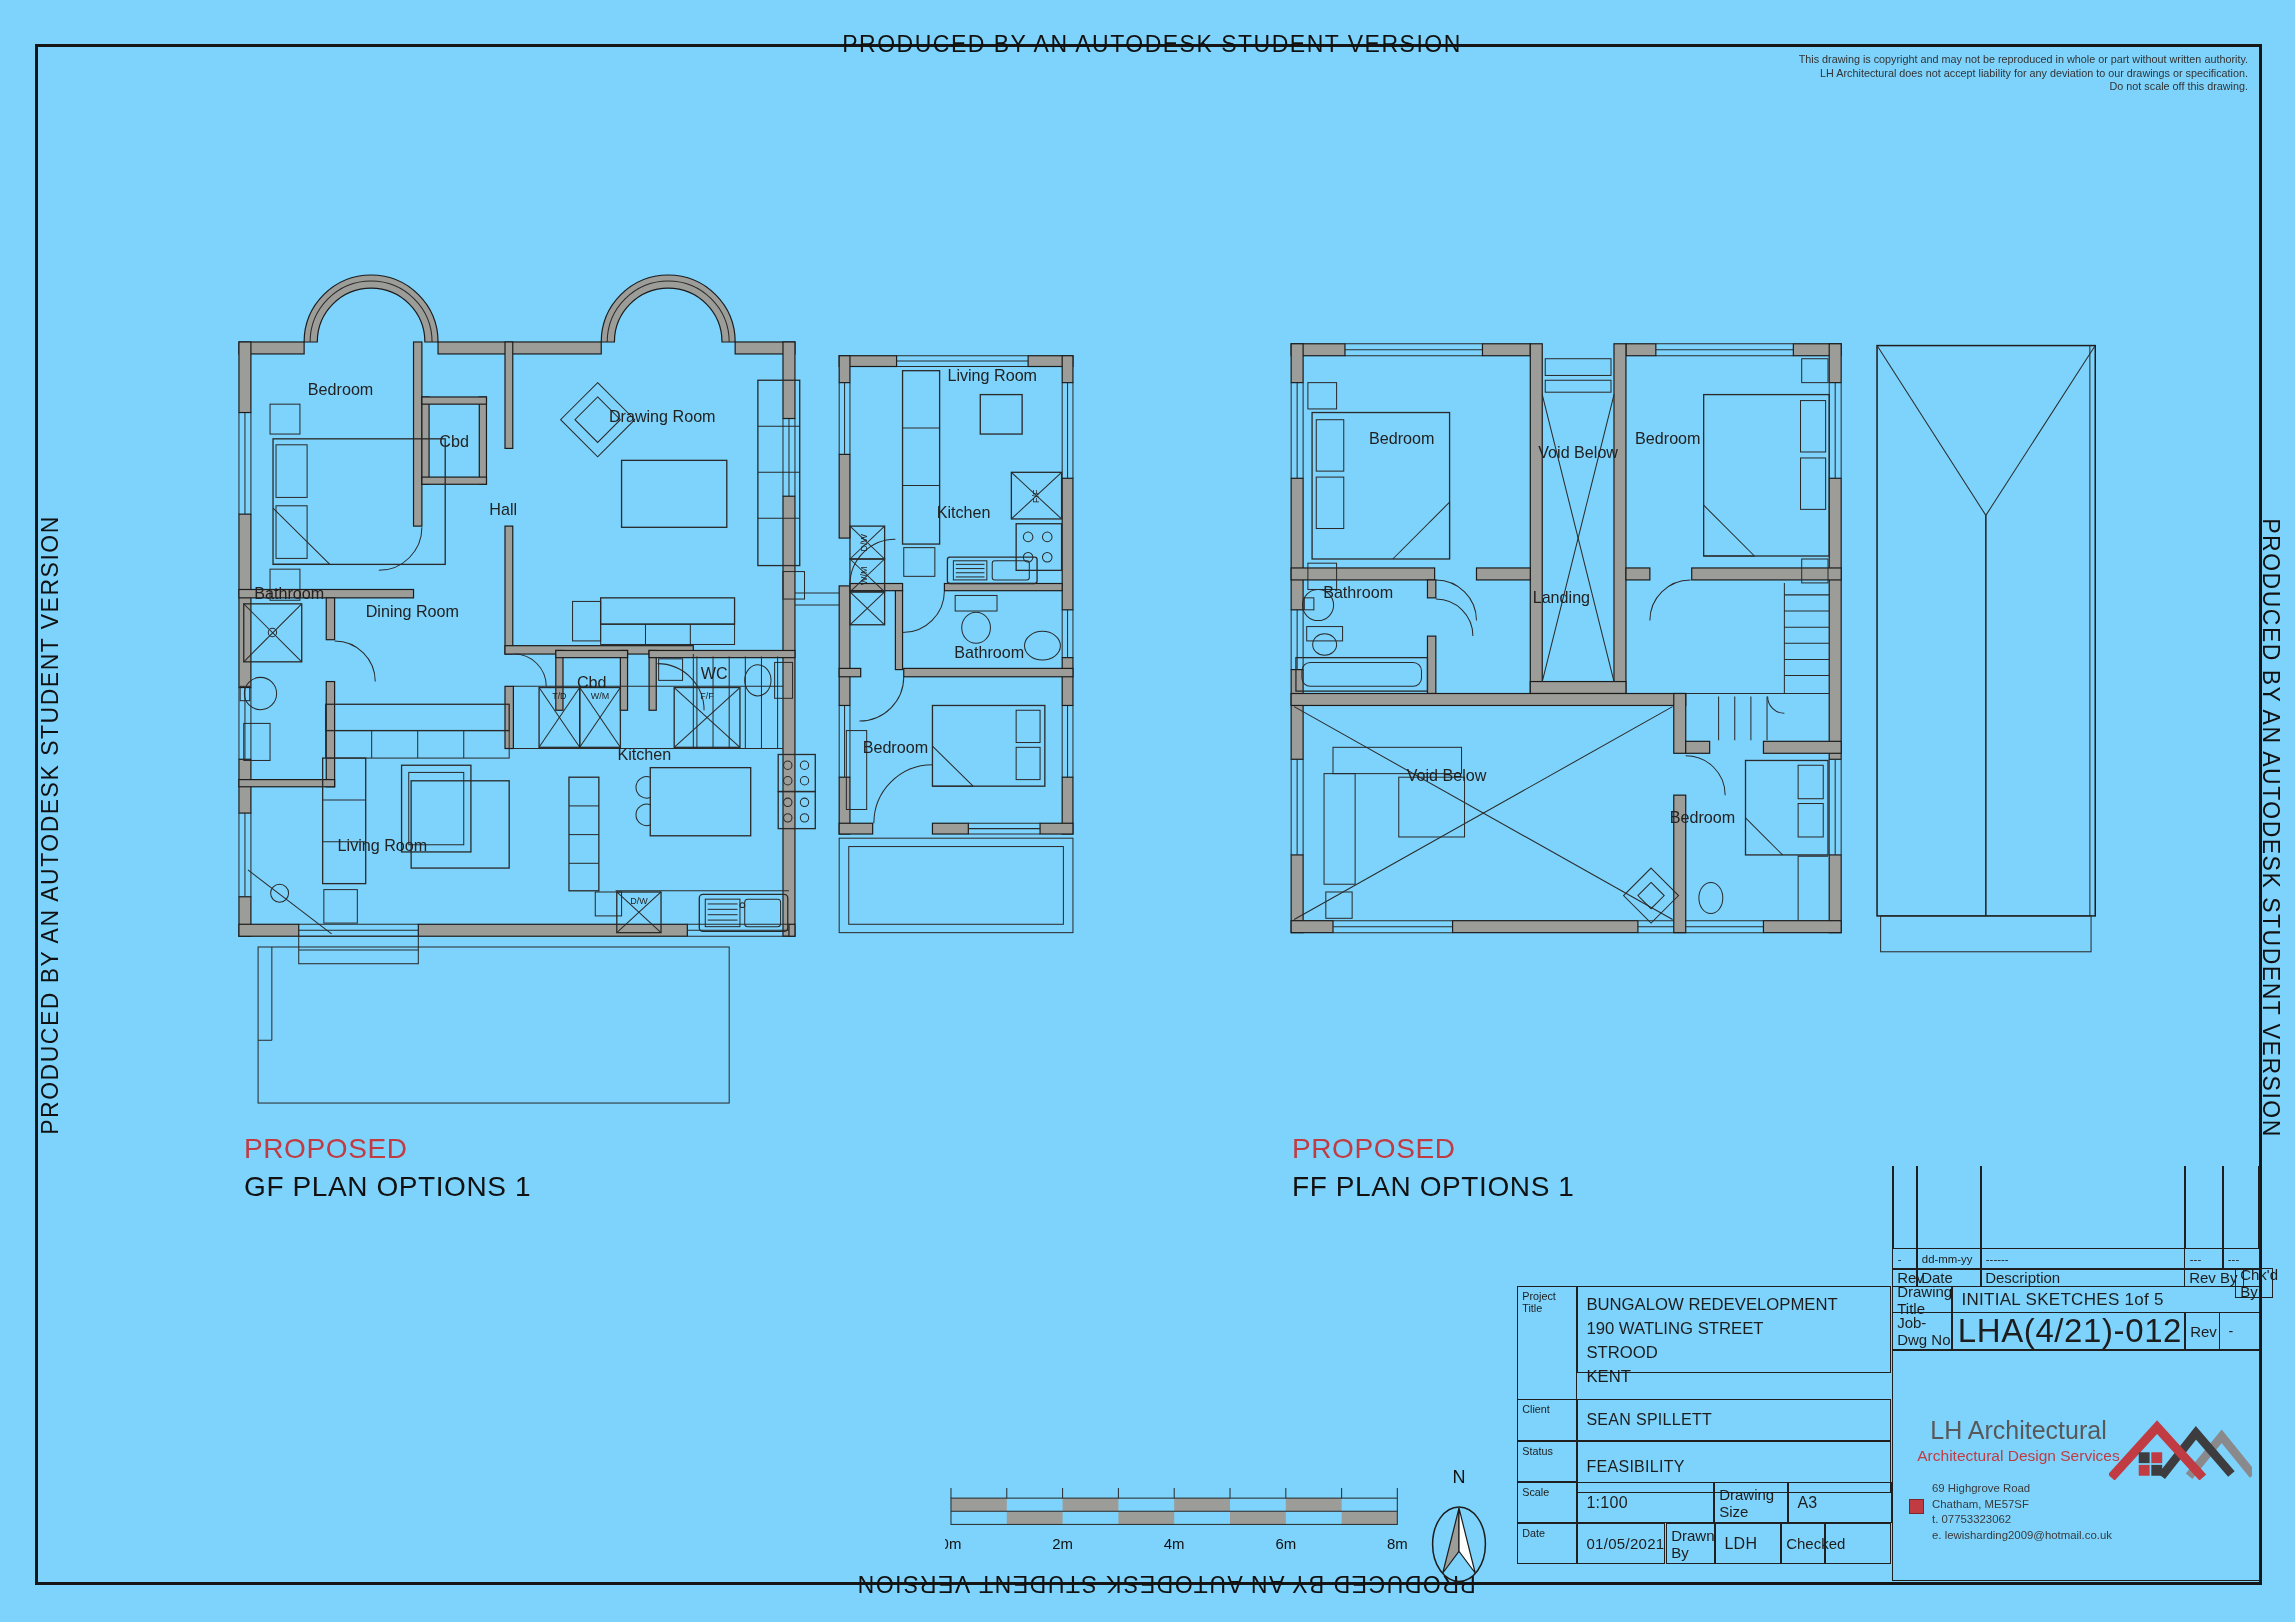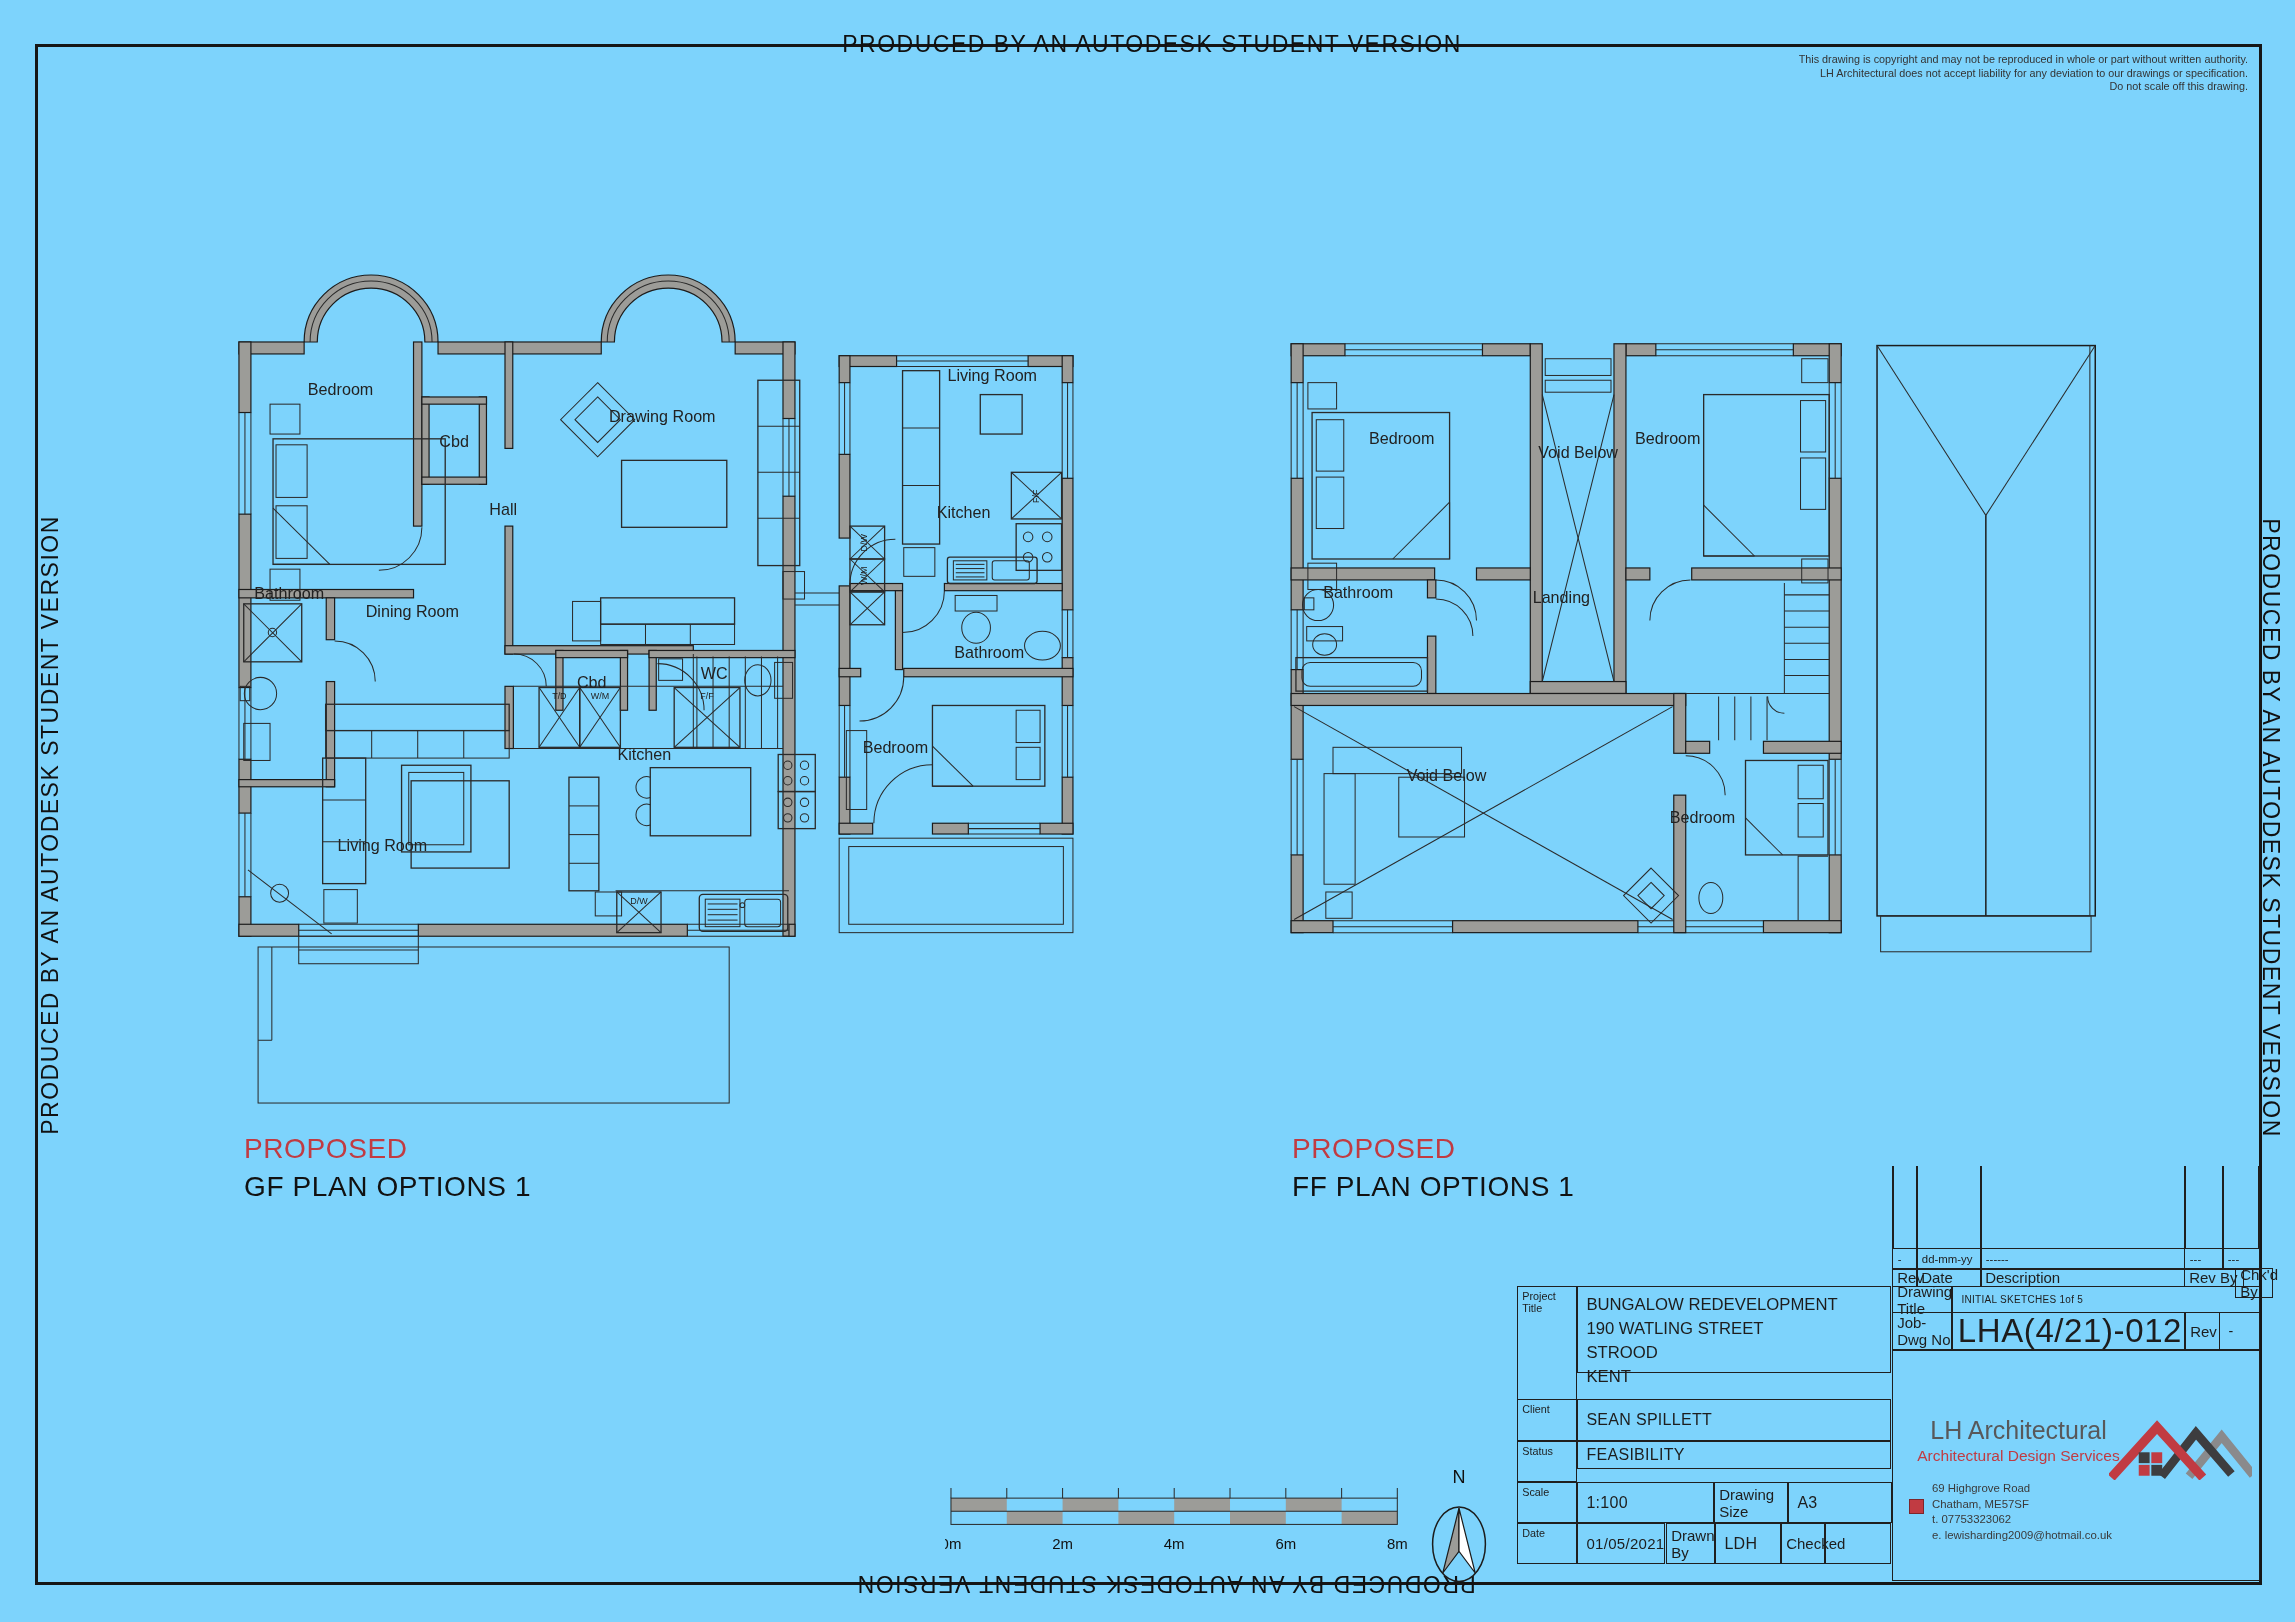--- a/index.html
+++ b/index.html
@@ -576,34 +576,34 @@
       <div id="projval" style="padding-left:8.4px;">
         <div>BUNGALOW REDEVELOPMENT</div>
         <div>190 WATLING STREET</div>
         <div>STROOD</div>
         <div>KENT</div>
       </div>
     </div>
     <div class="cell lab" style="left:0;top:233px;width:60px;height:42px;">Client</div>
     <div class="cell val" style="left:60px;top:233px;width:314px;height:42px;">SEAN SPILLETT</div>
     <div class="cell lab" style="left:0;top:275px;width:60px;height:41px;">Status</div>
-    <div class="cell val" style="left:60px;top:275px;width:314px;height:28px;">FEASIBILITY</div>
+    <div class="cell val" style="left:60px;top:275px;width:314px;height:52px;">FEASIBILITY</div>
     <div class="cell lab" style="left:0;top:316px;width:60px;height:41px;">Scale</div>
     <div class="cell val" style="left:60px;top:316px;width:137px;height:41px;">1:100</div>
     <div class="cell hdr" style="left:197px;top:316px;width:74px;height:41px;">Drawing Size</div>
     <div class="cell val" style="left:271px;top:316px;width:104px;height:41px;">A3</div>
     <div class="cell lab" style="left:0;top:357px;width:60px;height:41px;">Date</div>
     <div class="cell val" style="left:60px;top:357px;width:88px;height:41px;font-size:15px;">01/05/2021</div>
     <div class="cell hdr" style="left:149px;top:357px;width:49px;height:41px;">Drawn By</div>
     <div class="cell val" style="left:198px;top:357px;width:66px;height:41px;">LDH</div>
     <div class="cell hdr" style="left:264px;top:357px;width:44px;height:41px;">Checked</div>
     <div class="cell val" style="left:308px;top:357px;width:66px;height:41px;"></div>
 
     <div class="cell hdr" style="left:375px;top:120px;width:60px;height:27px;">Drawing Title</div>
-    <div class="cell val" style="left:435px;top:120px;width:308px;height:27px;font-size:10px;">INITIAL SKETCHES 1of 5</div>
+    <div class="cell val" style="left:435px;top:120px;width:308px;height:27px;font-size:17px;">INITIAL SKETCHES 1of 5</div>
     <div class="cell hdr" style="left:375px;top:146px;width:60px;height:38px;">Job-Dwg No</div>
     <div class="cell val" id="dwgno" style="left:435px;top:146px;width:233px;height:38px;">LHA(4/21)-012</div>
     <div class="cell hdr" style="left:668px;top:146px;width:35px;height:38px;">Rev</div>
     <div class="cell val" style="left:702px;top:146px;width:41px;height:38px;font-size:14.3px;">-</div>
 
     <div class="cell" style="left:375px;top:184px;width:368px;height:231px;">
       <div class="company-name">LH Architectural</div>
       <div class="company-tag">Architectural Design Services</div>
       <svg style="position:absolute;left:216px;top:69px;" width="143" height="60" viewBox="0 0 250 100">
         <polyline points="140,96 197,26 252,94" fill="none" stroke="#8a8a8c" stroke-width="15"></polyline>

